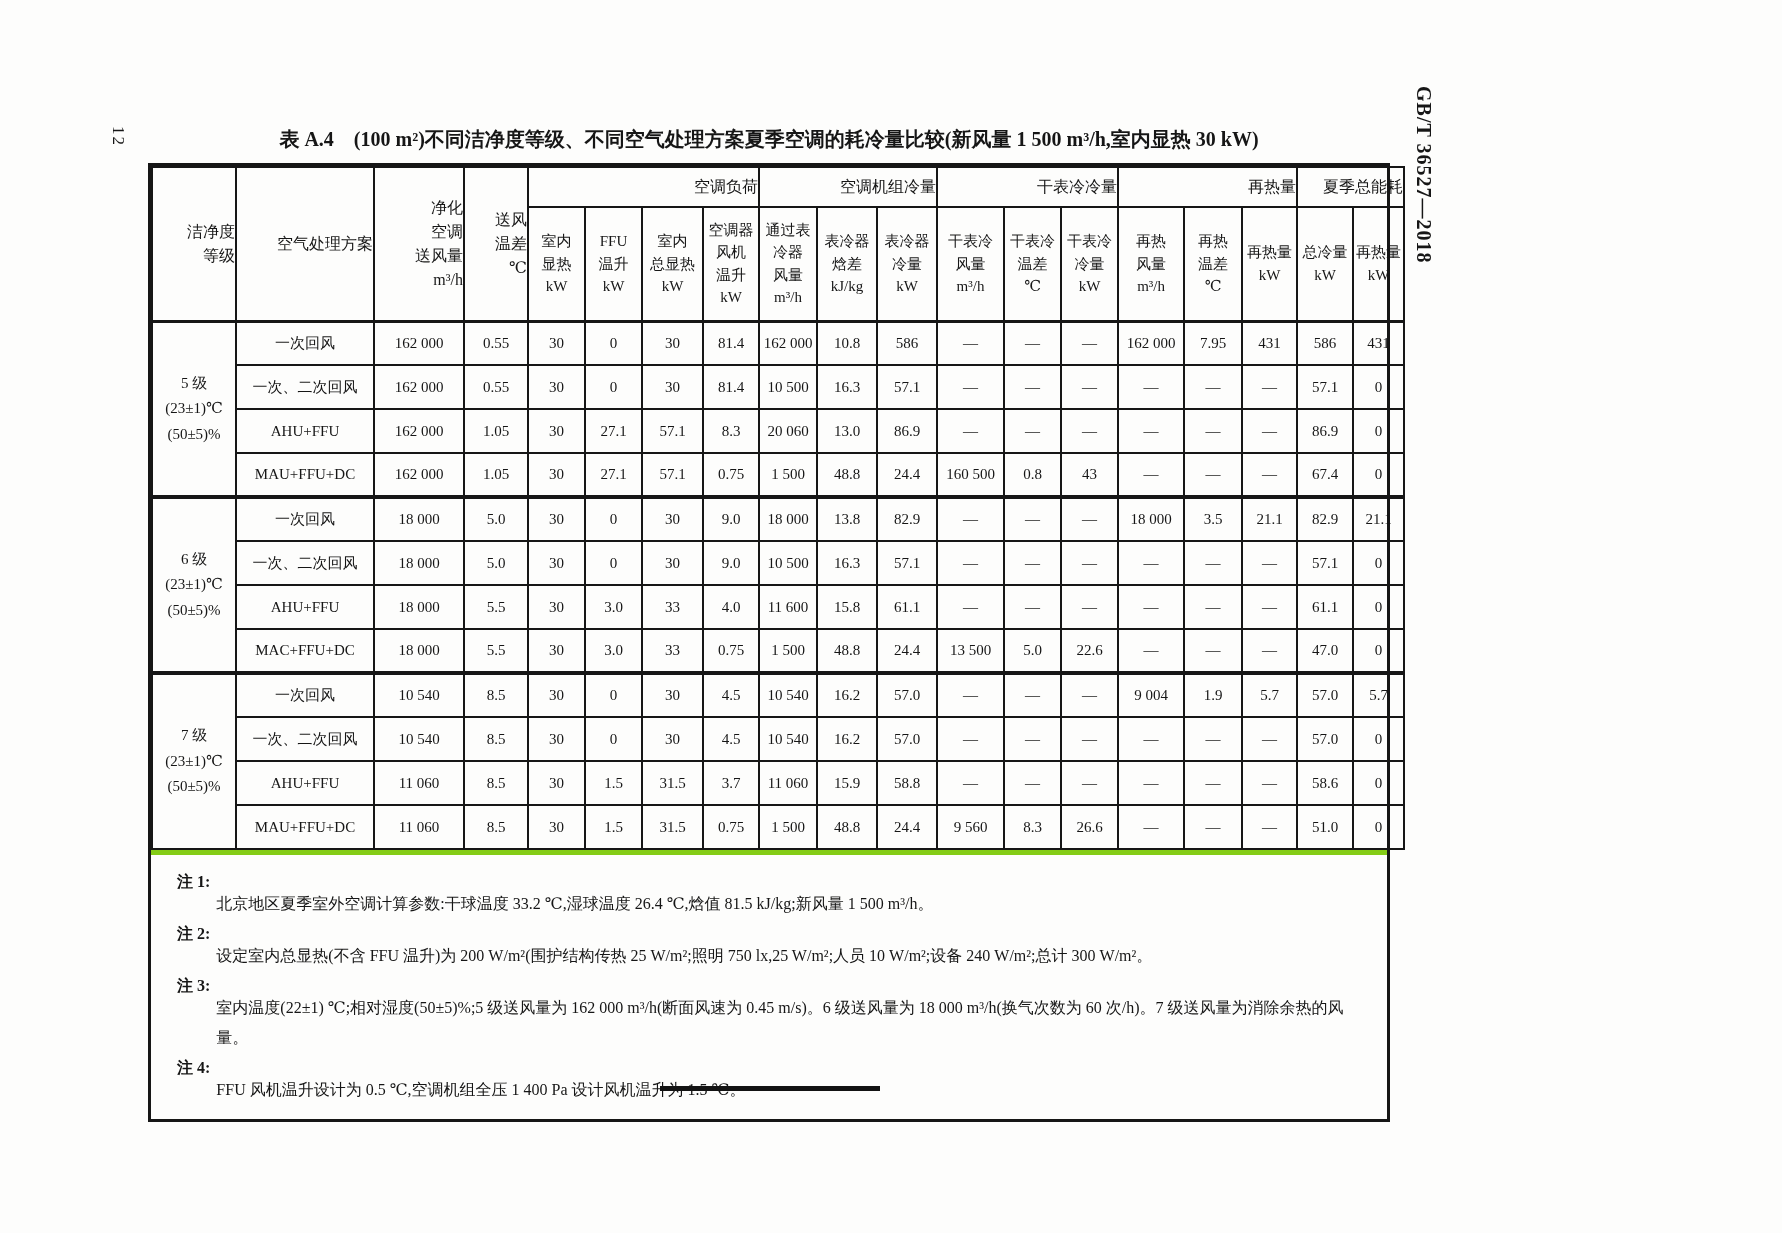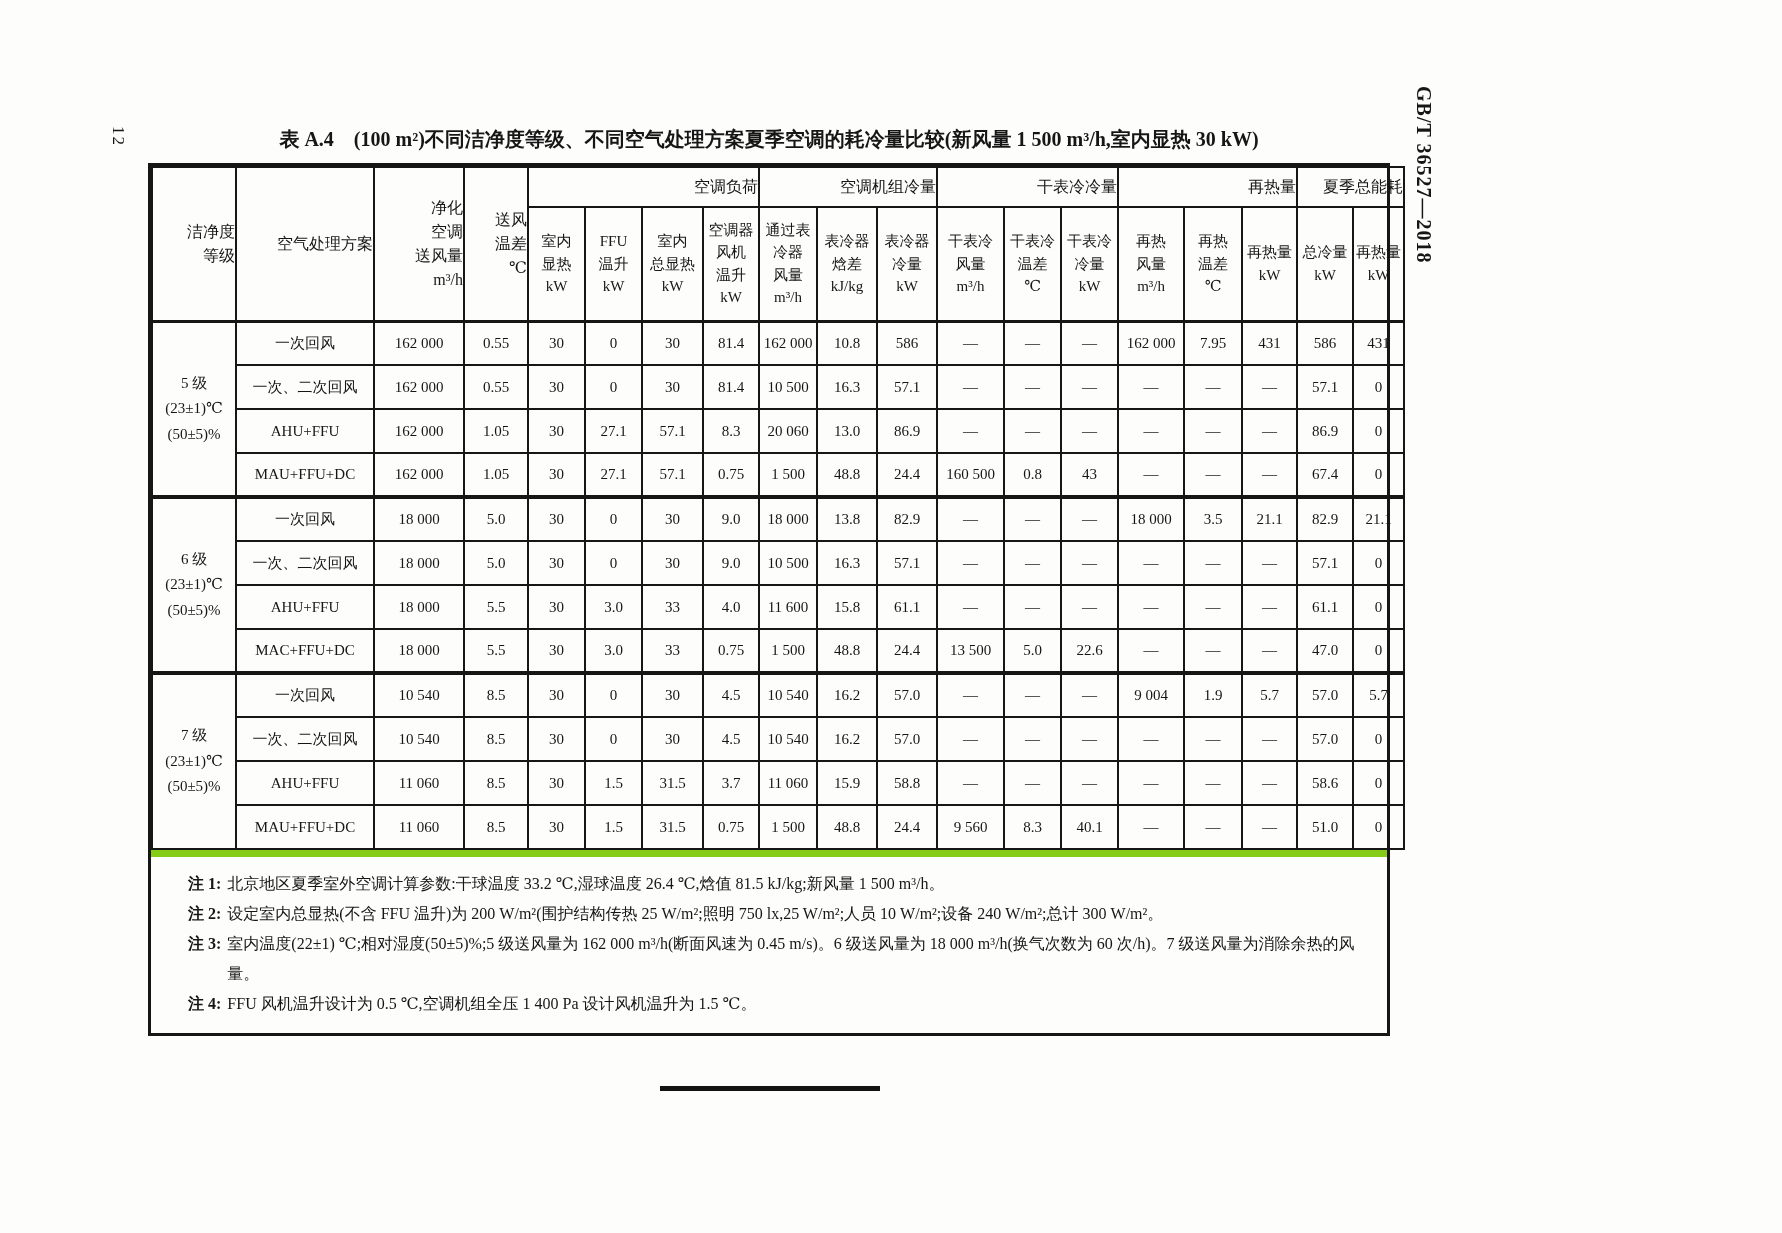--- a/index.html
+++ b/index.html
@@ -41,27 +41,27 @@
   thead tr:first-child th { height: 40px; font-size: 16px; text-align: right; }
   thead tr:nth-child(2) th { height: 114px; }
   thead tr:first-child th[rowspan] { border-bottom-width: 3px; }
   thead tr:nth-child(2) th { border-bottom-width: 3px; }
   .pre { white-space: pre-line; line-height: 1.5; }
   tbody td { height: 44px; font-size: 15px; }
   tbody td.scheme { font-size: 15px; }
   tbody tr.group-start td { border-top-width: 4px; }
   td.group-label { font-size: 15px; line-height: 1.7; }
   .notes {
-    border-top: 7px solid #84cc16;
-    padding: 12px 22px 14px 37px;
+    border-top: 5px solid #84cc16;
+    padding: 12px 22px 14px 26px;
     font-size: 16px; line-height: 30px;
   }
   .note { display: flex; align-items: flex-start; }
   .note-label { font-weight: bold; white-space: nowrap; margin-right: 6px; }
-  .note-text { flex: 1; }
+  .note-text { flex: 1; margin-top: 22px; }
   .end-bar {
     position: absolute; left: 660px; top: 1086px;
     width: 220px; height: 5px; background: #131313;
   }
 </style>
 </head>
 <body>
 
 <div class="page">
 
@@ -394,21 +394,21 @@
             <td class="num">8.5</td>
             <td class="num">30</td>
             <td class="num">1.5</td>
             <td class="num">31.5</td>
             <td class="num">0.75</td>
             <td class="num">1 500</td>
             <td class="num">48.8</td>
             <td class="num">24.4</td>
             <td class="num">9 560</td>
             <td class="num">8.3</td>
-            <td class="num">40.1</td>
+            <td class="num">26.6</td>
             <td class="num">—</td>
             <td class="num">—</td>
             <td class="num">—</td>
             <td class="num">51.0</td>
             <td class="num">0</td>
           </tr>
         </tbody>
     </table>
 
     <div class="notes">

